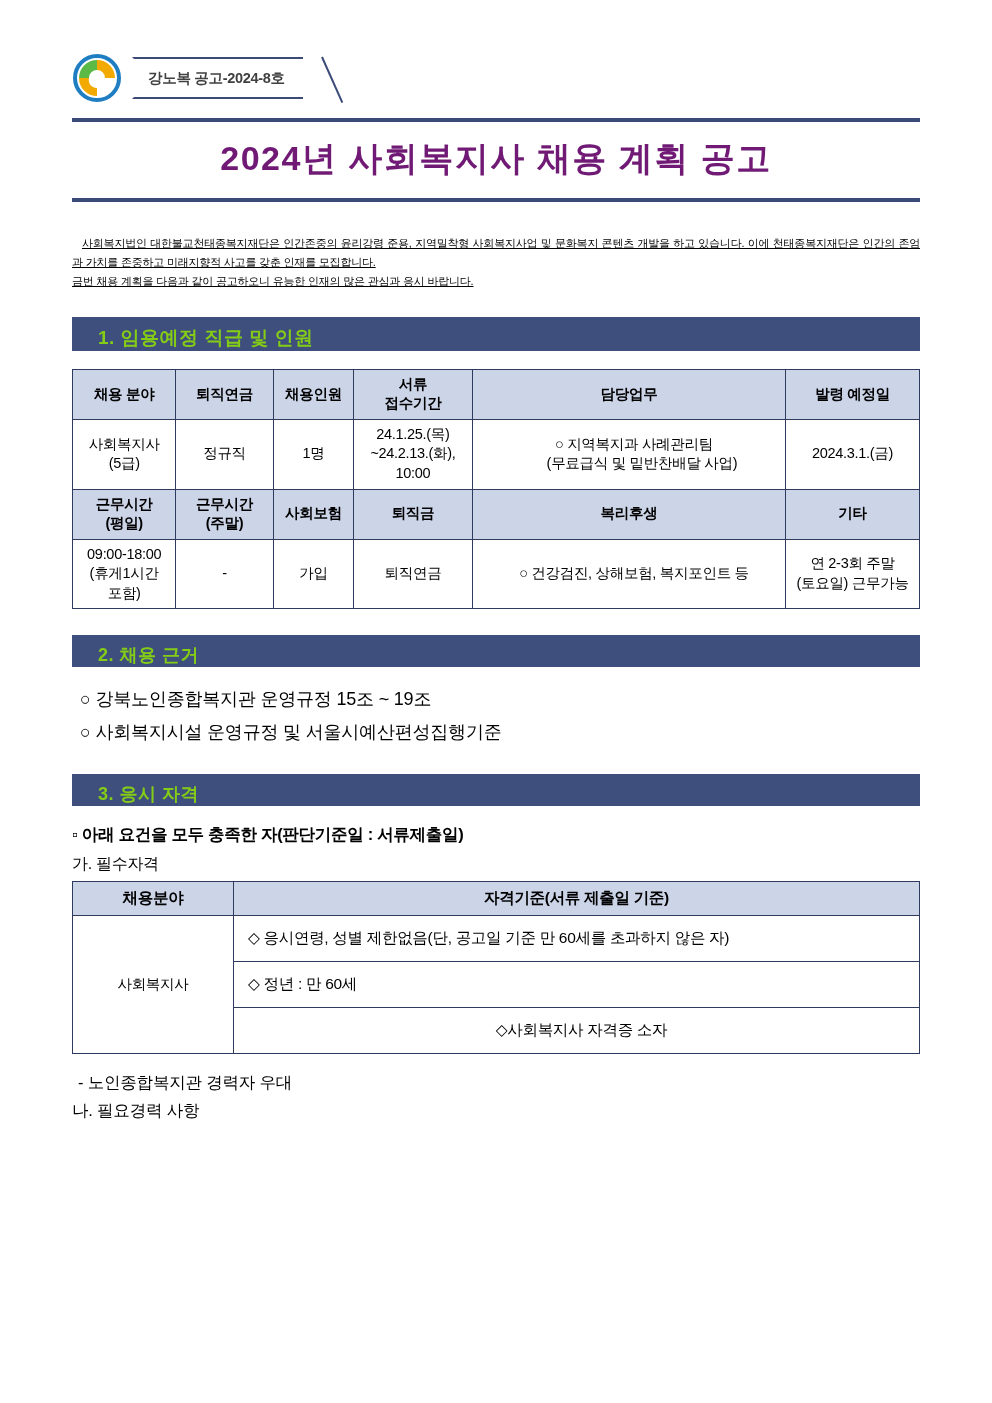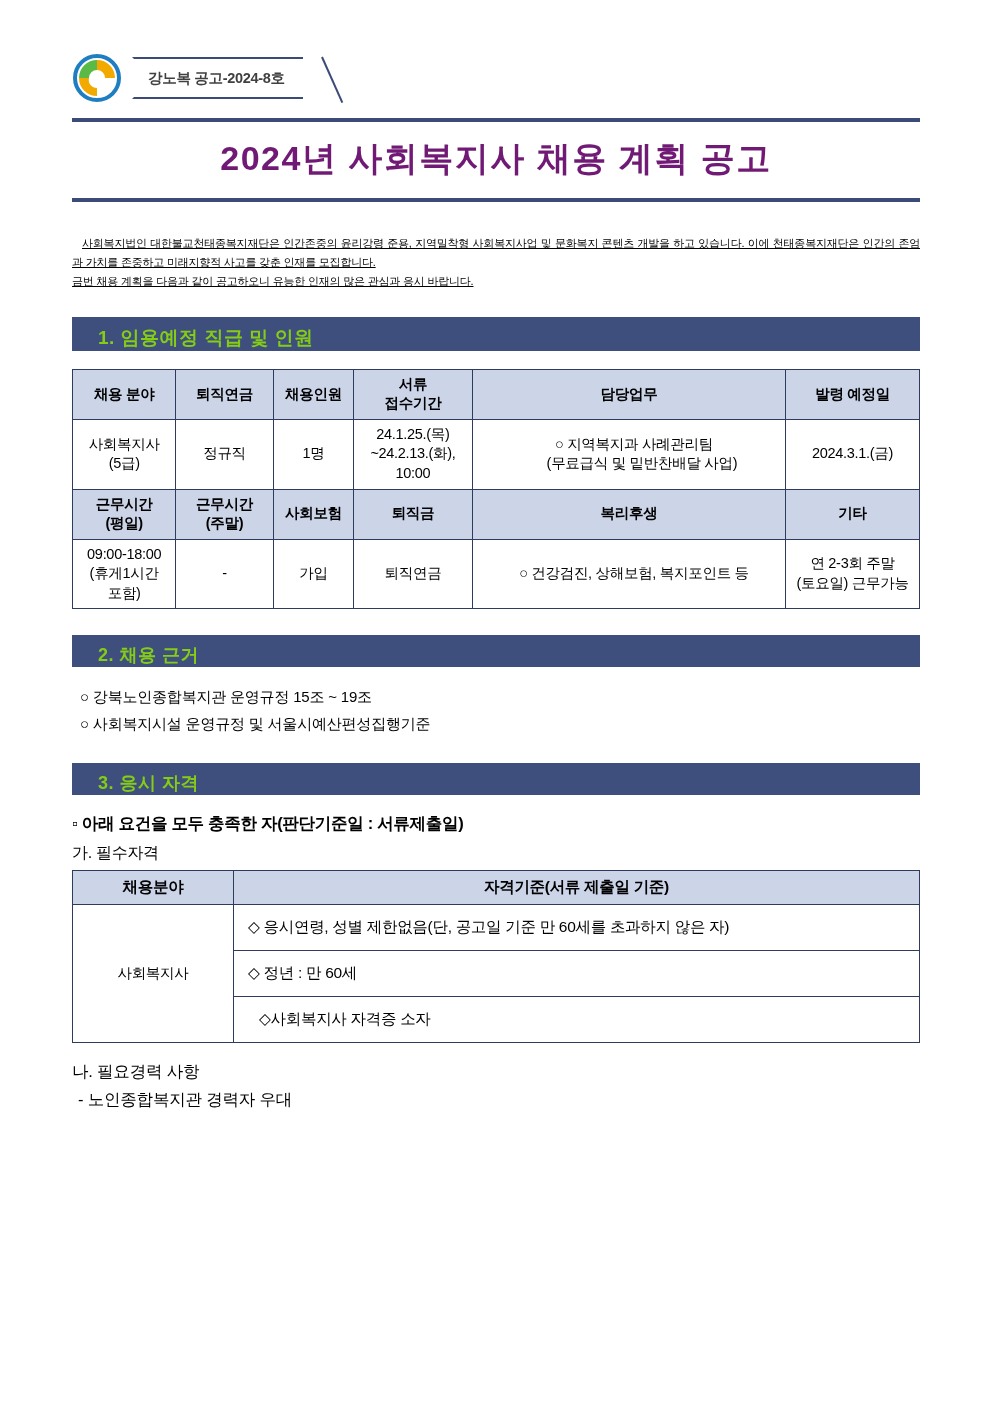--- a/index.html
+++ b/index.html
@@ -126,21 +126,21 @@
   }
   .tbl-main { margin-top: 18px; padding-left: 8px; }
   .cell-left {
     text-align: center;
     padding-left: 14px;
   }
 
   
   .bullets {
     margin-top: 16px;
-    font-size: 15px;
+    font-size: 18px;
     line-height: 1.8;
     letter-spacing: -0.2px;
     padding-left: 8px;
   }
   .bullets div { white-space: nowrap; }
 
   .q-line {
     margin-top: 18px;
     font-size: 16.5px;
     font-weight: bold;
@@ -148,21 +148,21 @@
   }
   .sub-line {
     margin-top: 8px;
     font-size: 16px;
     letter-spacing: -0.3px;
   }
 
   .tbl-qual { margin-top: 6px; }
   .tbl-qual td { padding: 12px 6px; }
   .tbl-qual .lead { text-align: left; padding-left: 14px; font-size: 15.5px; }
-  .tbl-qual .nospace { text-align: left; padding-left: 25px; font-size: 15.5px; }
+  .tbl-qual .nospace { text-align: center; padding-left: 16px; font-size: 15.5px; }
   .qual-head td {
     background: #ccd4e8;
     font-weight: bold;
     padding: 6px 4px;
     font-size: 15.5px;
   }
 
   .tail {
     margin-top: 14px;
     font-size: 16.5px;
@@ -300,17 +300,17 @@
       <tr>
         <td class="lead">◇  정년 : 만 60세</td>
       </tr>
       <tr>
         <td class="nospace">◇사회복지사 자격증 소자</td>
       </tr>
     </tbody>
   </table>
 
   <div class="tail">
+    <div style="padding-left:6px">- 노인종합복지관 경력자 우대</div>
     <div>나. 필요경력 사항</div>
-    <div style="padding-left:6px">- 노인종합복지관 경력자 우대</div>
   </div>
 
 </div>
 
 </body></html>

